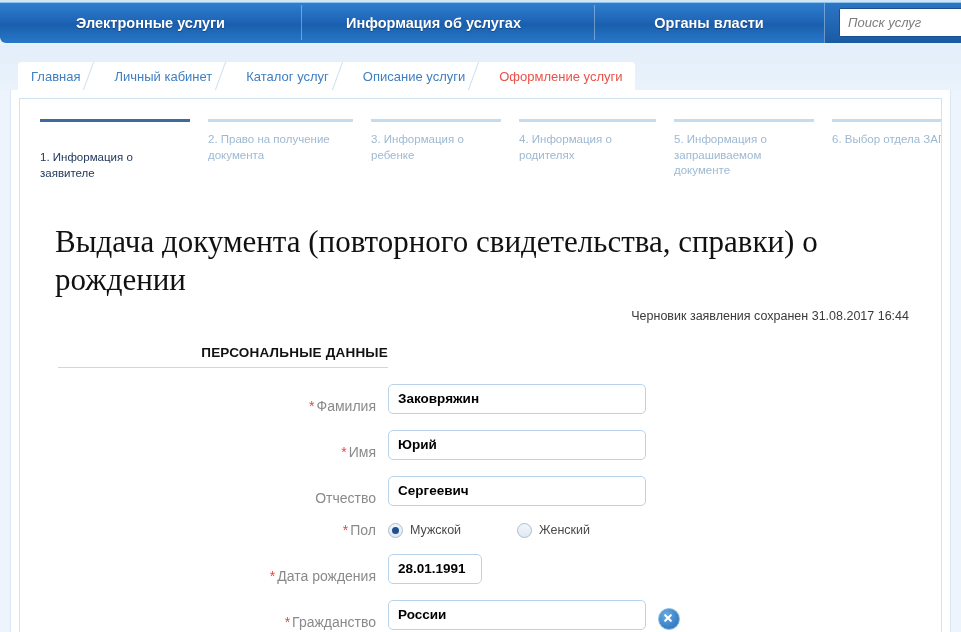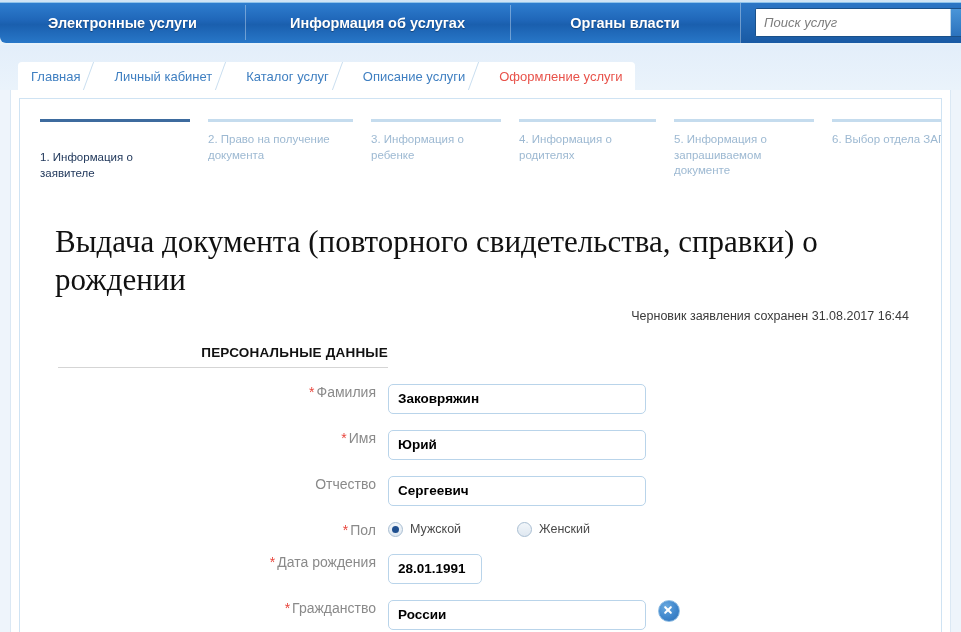--- a/index.html
+++ b/index.html
@@ -43,20 +43,21 @@
     align-items: center;
     justify-content: center;
     color: #ffffff;
     font-size: 14.5px;
     font-weight: bold;
     padding: 0 20px;
     position: relative;
     text-shadow: 0 1px 1px rgba(0,0,0,.35);
     cursor: pointer;
     white-space: nowrap;
+    margin-left: 28px;
   }
   .nav-item + .nav-item::before {
     content: "";
     position: absolute;
     left: 0; top: 3px; bottom: 3px;
     width: 1px;
     background: rgba(255,255,255,.35);
   }
   #nav-0 { width: 205px; }
   #nav-1 { width: 225px; }
@@ -226,21 +227,21 @@
   }
   .section-rule {
     width: 330px;
     margin-left: 18px;
     border-bottom: 1px solid #d5d5d5;
     margin-top: 7px;
   }
 
   .field-row {
     display: flex;
-    align-items: flex-start;
+    align-items: flex-end;
     margin-top: 16px;
   }
   .field-label {
     width: 330px;
     margin-left: 18px;
     text-align: right;
     padding-right: 12px;
     box-sizing: border-box;
     font-size: 14px;
     color: #8a8a8a;

